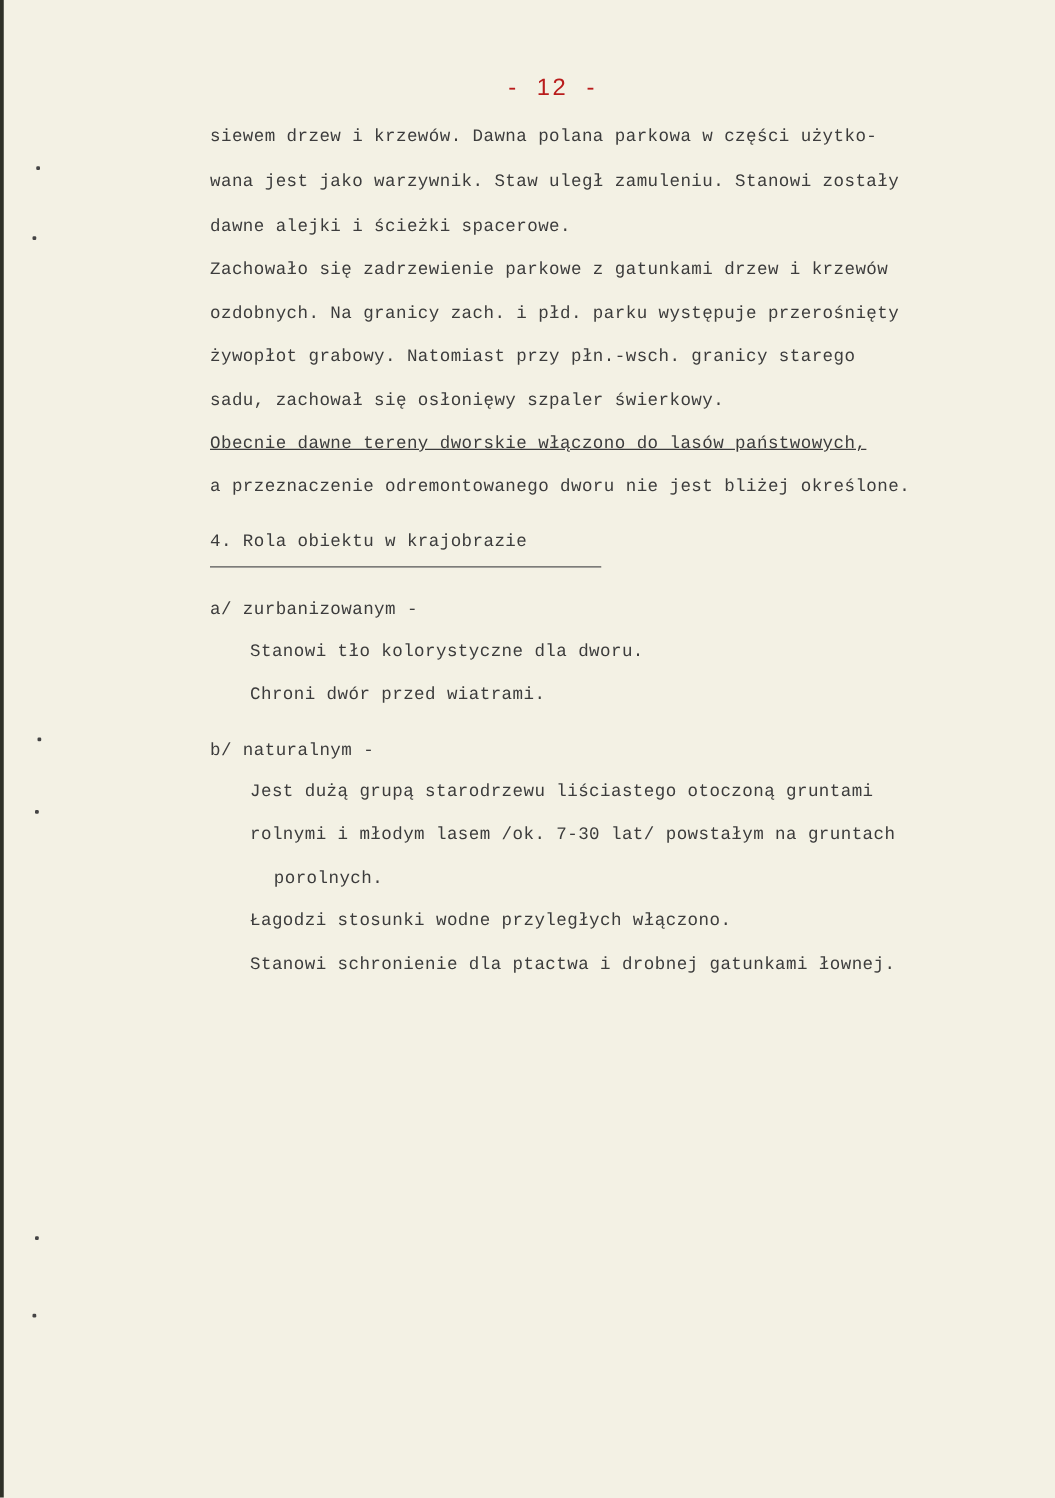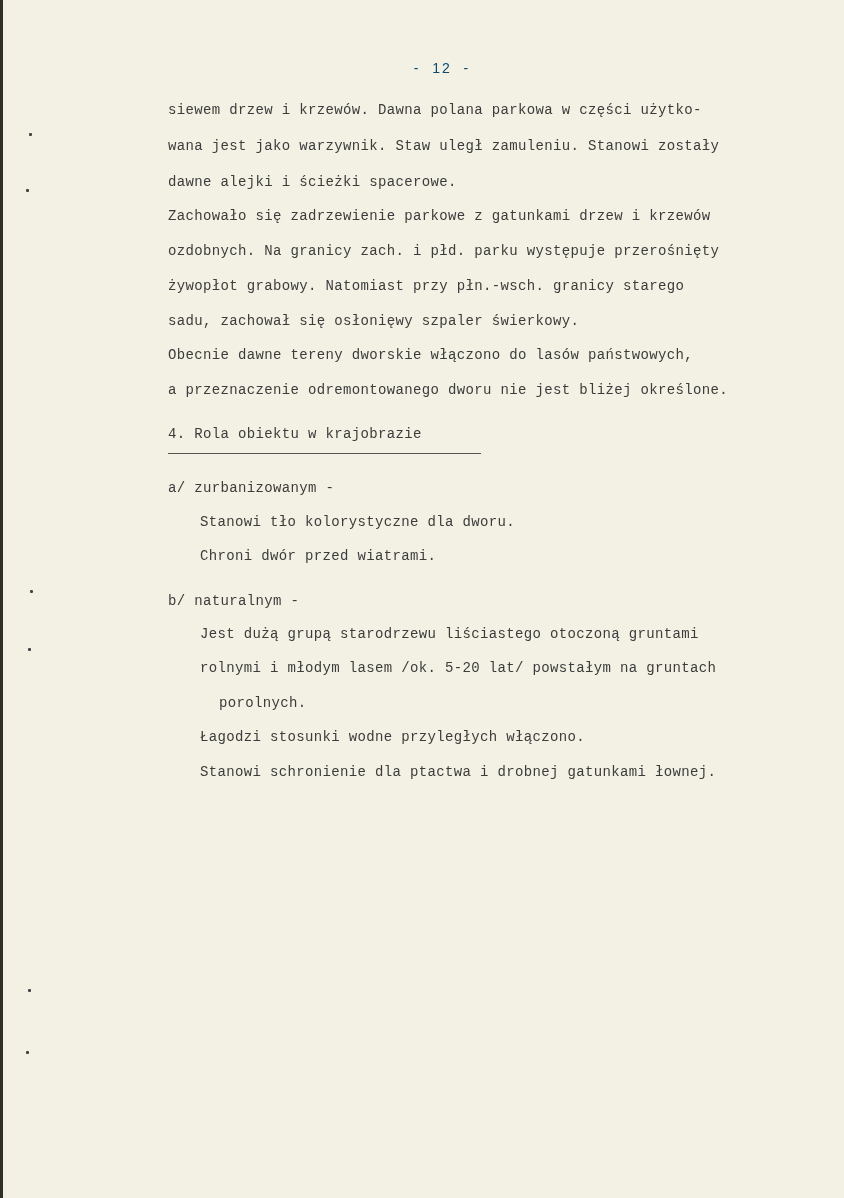--- a/index.html
+++ b/index.html
@@ -32,23 +32,23 @@
     }
     .page-number {
       position: absolute;
       top: 60px;
       left: 0;
       width: 844px;
       text-align: center;
       padding-left: 40px;
       box-sizing: border-box;
       font-family: "Liberation Sans", "DejaVu Sans", sans-serif;
-      font-size: 14px;
+      font-size: 19px;
       letter-spacing: 2px;
-      color: #0c4a6e;
+      color: #b91c1c;
       white-space: pre;
     }
     .line {
       position: absolute;
       left: 168px;
       font-size: 14px;
       letter-spacing: 0.35px;
       white-space: pre;
       line-height: 1;
     }
@@ -81,31 +81,31 @@
 <div>
   <div class="line" style="top:103px;">siewem drzew i krzewów. Dawna polana parkowa w części użytko-</div>
   <div class="line" style="top:139px;">wana jest jako warzywnik. Staw uległ zamuleniu. Stanowi zostały</div>
   <div class="line" style="top:175px;">dawne alejki i ścieżki spacerowe.</div>
 
   <div class="line" style="top:209px;">Zachowało się zadrzewienie parkowe z gatunkami drzew i krzewów</div>
   <div class="line" style="top:244px;">ozdobnych. Na granicy zach. i płd. parku występuje przerośnięty</div>
   <div class="line" style="top:279px;">żywopłot grabowy. Natomiast przy płn.-wsch. granicy starego</div>
   <div class="line" style="top:314px;">sadu, zachował się osłonięwy szpaler świerkowy.</div>
 
-  <div class="line" style="top:348px;">Obecnie dawne tereny dworskie włączono do lasów państwowych,</div>
+  <div class="line" style="top:348px;text-decoration:underline;">Obecnie dawne tereny dworskie włączono do lasów państwowych,</div>
   <div class="line" style="top:383px;">a przeznaczenie odremontowanego dworu nie jest bliżej określone.</div>
 </div>
 
 <div>
   <div class="line" style="top:427px;">4. Rola obiektu w krajobrazie</div>
   <div class="heading-underline"></div>
 
   <div class="line" style="top:481px;">a/ zurbanizowanym -</div>
   <div class="line indent" style="top:515px;">Stanowi tło kolorystyczne dla dworu.</div>
   <div class="line indent" style="top:549px;">Chroni dwór przed wiatrami.</div>
 
   <div class="line" style="top:594px;">b/ naturalnym -</div>
   <div class="line indent" style="top:627px;">Jest dużą grupą starodrzewu liściastego otoczoną gruntami</div>
-  <div class="line indent" style="top:661px;">rolnymi i młodym lasem /ok. 5-20 lat/ powstałym na gruntach</div>
+  <div class="line indent" style="top:661px;">rolnymi i młodym lasem /ok. 7-30 lat/ powstałym na gruntach</div>
   <div class="line indent" style="top:696px;margin-left:19px;">porolnych.</div>
   <div class="line indent" style="top:730px;">Łagodzi stosunki wodne przyległych włączono.</div>
   <div class="line indent" style="top:765px;">Stanowi schronienie dla ptactwa i drobnej gatunkami łownej.</div>
 </div>
 
 </body></html>

